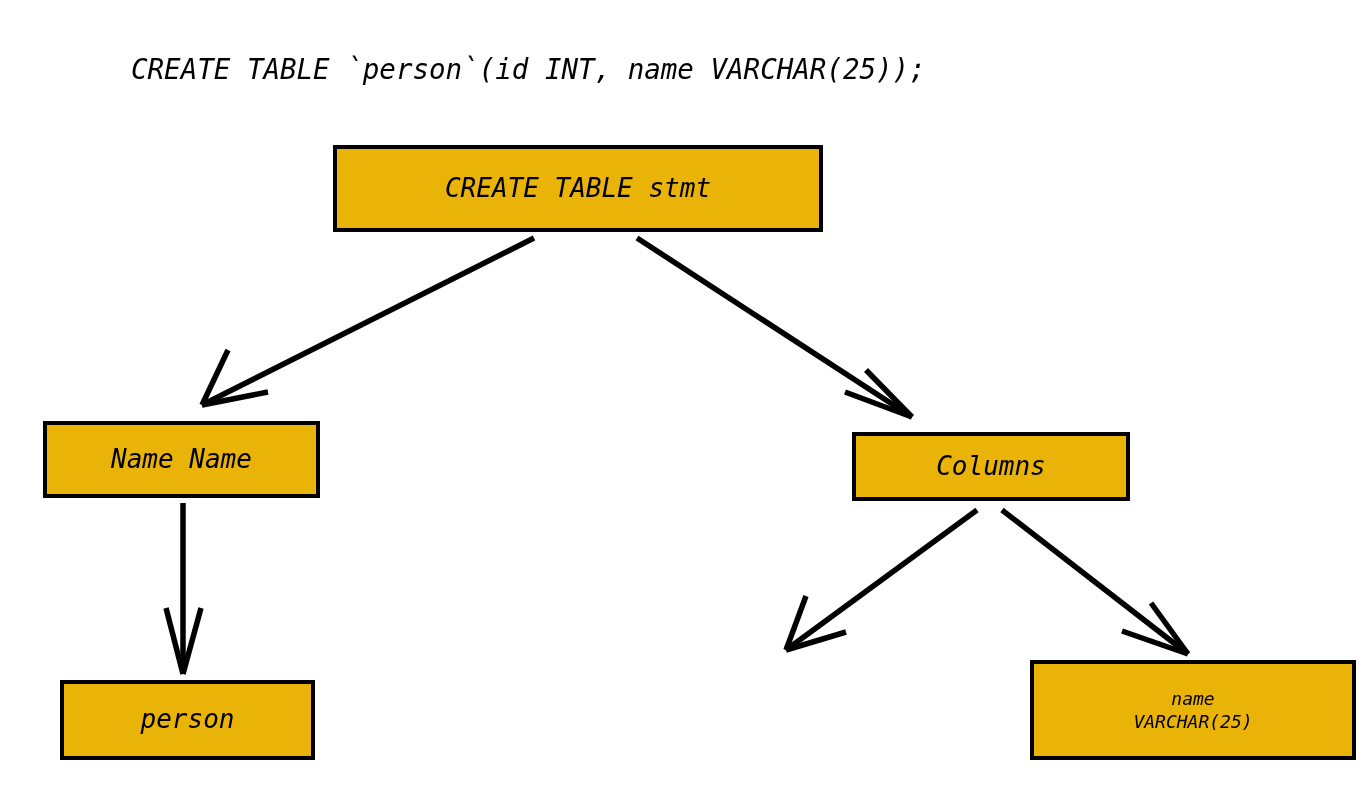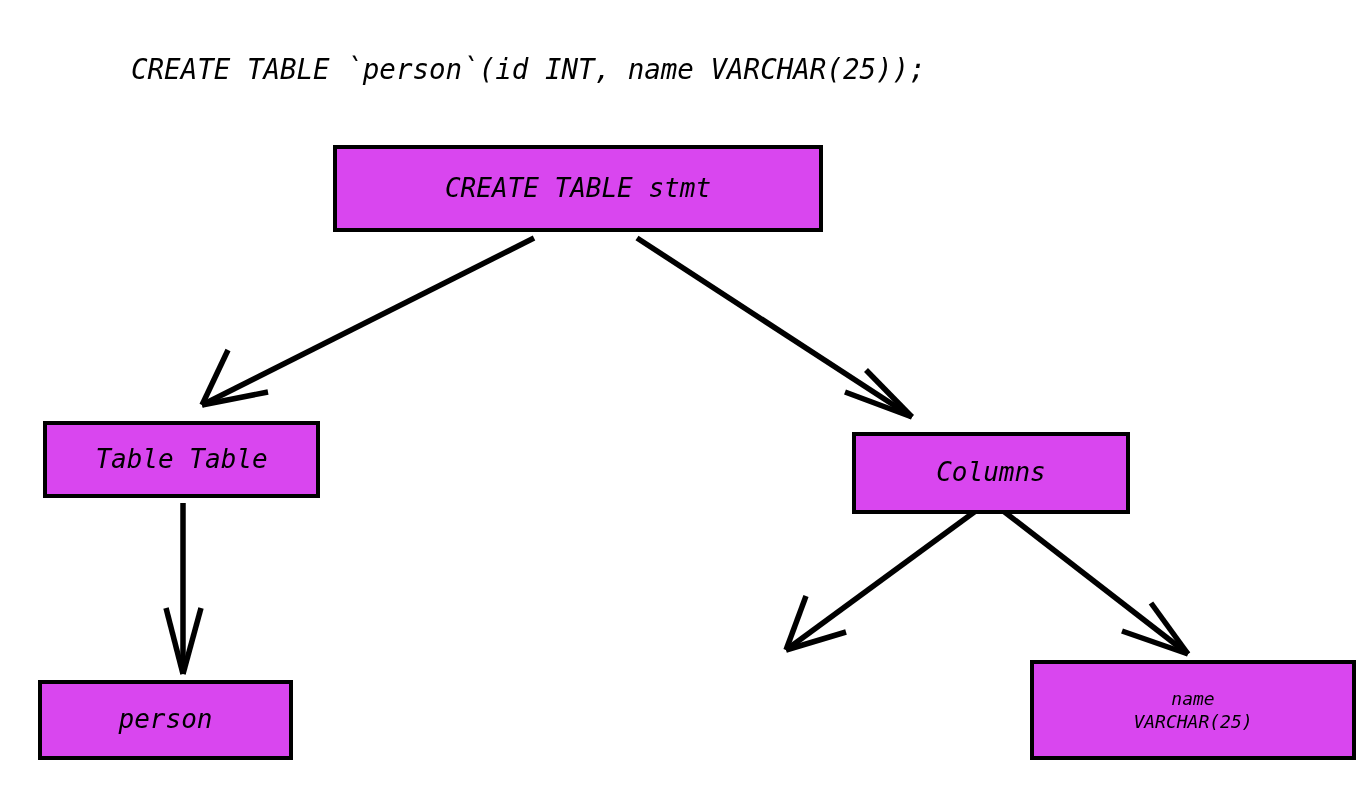--- a/index.html
+++ b/index.html
@@ -35,39 +35,39 @@
     font-size: 27.5px;
     line-height: 34px;
     letter-spacing: 0px;
     white-space: pre;
     font-family: "DejaVu Sans Mono", "Liberation Mono", monospace;
   }
   .node {
     position: absolute;
     box-sizing: border-box;
     border: 4px solid #000000;
-    background: #d946ef;
+    background: #eab308;
     display: flex;
     flex-direction: column;
     align-items: center;
     justify-content: center;
     text-align: center;
     font-family: "DejaVu Sans Mono", "Liberation Mono", monospace;
     font-size: 26px;
     line-height: 1.28;
     white-space: pre;
     color: #000000;
   }
   .node .line2 { display: block; }
 
   
   #node-root       { left: 333px; top: 145px; width: 490px; height: 87px; }
   #node-tablename  { left: 43px;  top: 421px; width: 277px; height: 77px; }
-  #node-person     { left: 38px;  top: 680px; width: 255px; height: 80px; }
-  #node-columns    { left: 852px; top: 432px; width: 278px; height: 82px; }
+  #node-person     { left: 60px;  top: 680px; width: 255px; height: 80px; }
+  #node-columns    { left: 852px; top: 432px; width: 278px; height: 69px; }
   #node-col-id     { left: 637px; top: 667px; width: 253px; height: 99px; font-size: 25px; }
   #node-col-name   { left: 1030px;top: 660px; width: 326px; height: 100px; font-size: 18px; }
 </style>
 </head>
 <body>
 
 <div id="canvas">
 
   <div class="sql-caption">CREATE TABLE `person`(id INT, name VARCHAR(25));</div>
 
@@ -105,21 +105,21 @@
       </g>
 
     </g>
   </svg>
 
   <div class="node" id="node-root">
     <span>CREATE TABLE stmt</span>
   </div>
 
   <div class="node" id="node-tablename">
-    <span>Table Table</span>
+    <span>Name Name</span>
   </div>
 
   <div class="node" id="node-person">
     <span>person</span>
   </div>
 
   <div class="node" id="node-columns">
     <span>Columns</span>
   </div>
 

